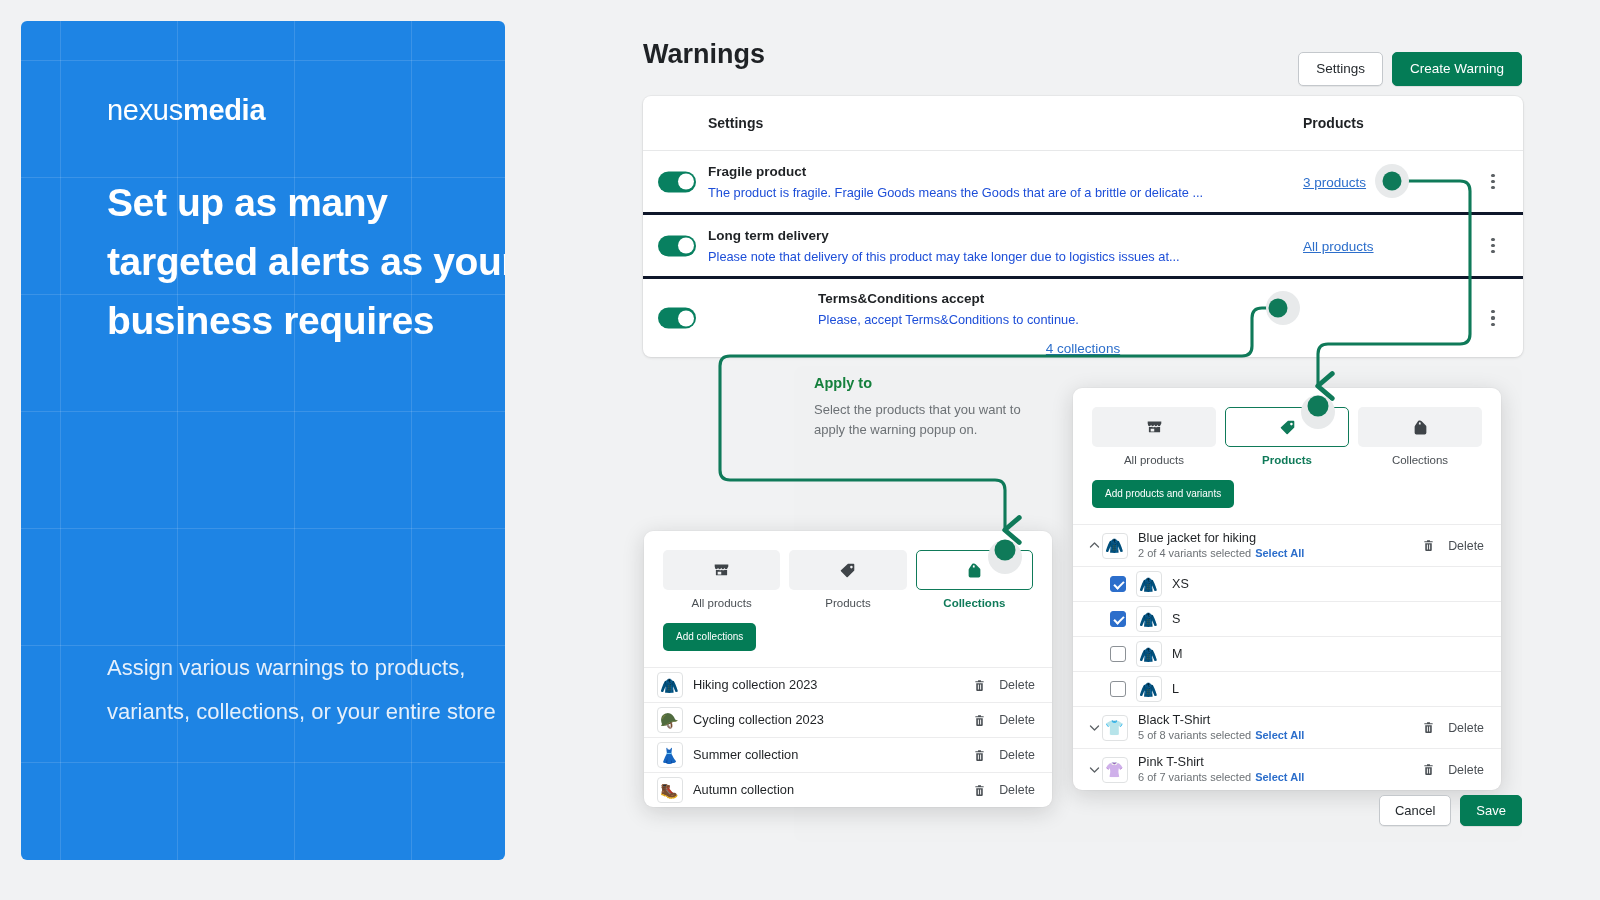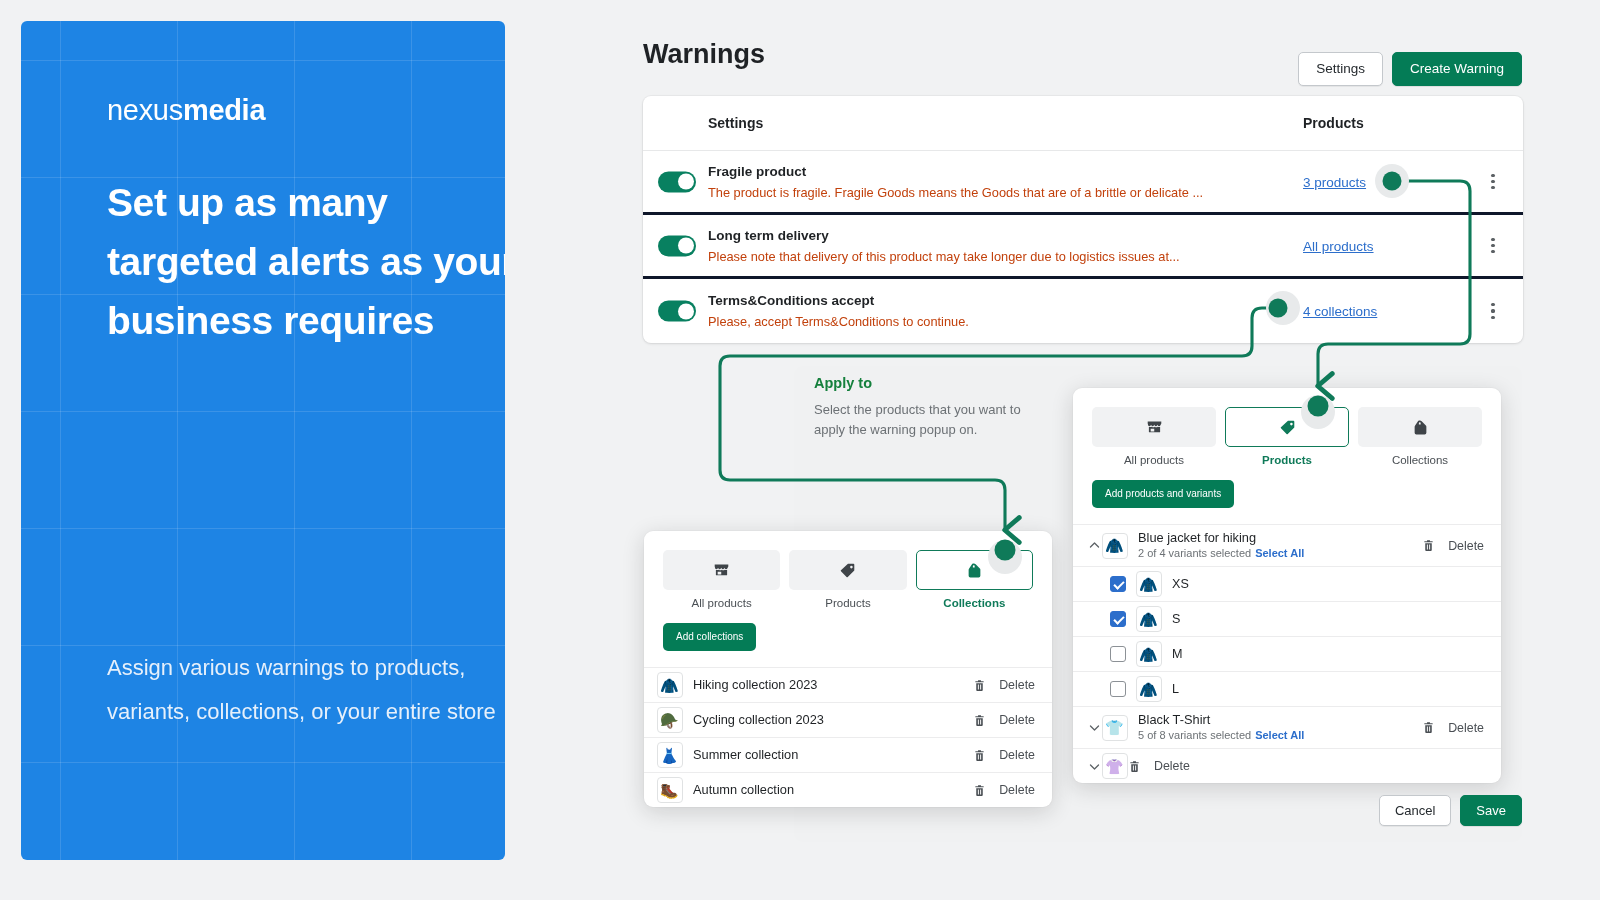--- a/index.html
+++ b/index.html
@@ -80,33 +80,33 @@
     font-size: 14px; font-weight: 700; color: #1f2225;
   }
   .warn-head .c1 { width: 660px; padding-left: 65px; }
   .warn-head .c2 { flex: 1; }
 
   .warn-row {
     display: flex; align-items: center; min-height: 64px;
     border-bottom: 3px solid #0f172a;
     position: relative;
   }
-  .warn-row:last-child { border-bottom: none; }
+  .warn-row:last-child { border-bottom: none; flex-direction: column; }
   .toggle {
     position: absolute; left: 15px; top: 50%; transform: translateY(-50%);
     width: 38px; height: 21px; border-radius: 11px; background: #088060;
     cursor: pointer;
   }
   .toggle::after {
     content: ""; position: absolute; right: 2.5px; top: 2.5px;
     width: 16px; height: 16px; border-radius: 50%; background: #fff;
   }
   .warn-col1 { width: 660px; padding-left: 65px; padding-top: 10px; padding-bottom: 10px; }
   .warn-name { font-size: 13.5px; font-weight: 700; color: #1f2225; line-height: 19px; }
-  .warn-desc { font-size: 12.8px; color: #c2410c; line-height: 19px; margin-top: 2px; }
+  .warn-desc { font-size: 12.8px; color: #1d4ed8; line-height: 19px; margin-top: 2px; }
   .warn-col2 { flex: 1; }
   .warn-link {
     font-size: 13.5px; color: #2c6ecb; text-decoration: underline; cursor: pointer;
   }
   .kebab {
     position: absolute; right: 22px; top: 50%; transform: translateY(-50%);
     width: 16px; height: 18px; cursor: pointer;
     display: flex; flex-direction: column; align-items: center; justify-content: center; gap: 3px;
   }
   .kebab span { width: 3.2px; height: 3.2px; border-radius: 50%; background: #5c6165; display: block; }
@@ -391,20 +391,24 @@
         </div>
       </div>
 
       <div class="listrow">
         <div class="chev">
           <svg width="11" height="11" viewBox="0 0 12 12">
               <path d="M1.6 4.4 6 8.7l4.4-4.3" fill="none" stroke="#5c6165" stroke-width="1.4" stroke-linecap="round" stroke-linejoin="round"></path>
             </svg>
         </div>
         <div class="thumb" style="color:#ff7ad1">👚</div>
+        <div class="prod-text">
+          <div class="prod-name">Pink T-Shirt</div>
+          <div class="prod-meta"><span>6 of 7 variants selected</span><span class="selectall">Select All</span></div>
+        </div>
         <div class="delete">
           <svg width="13" height="13" viewBox="0 0 16 16">
               <path fill="#4a4f54" d="M6.2 1.6h3.6v1.1h3.3v1.2H2.9V2.7h3.3V1.6zM4 5.3h8v8.2a1.2 1.2 0 0 1-1.2 1.2H5.2A1.2 1.2 0 0 1 4 13.5V5.3zm2 1.6v6h1.2v-6H6zm2.8 0v6H10v-6H8.8z"></path>
             </svg>
           <span>Delete</span>
         </div>
       </div>
     </div>
 
     <div class="modal modal-collections">

